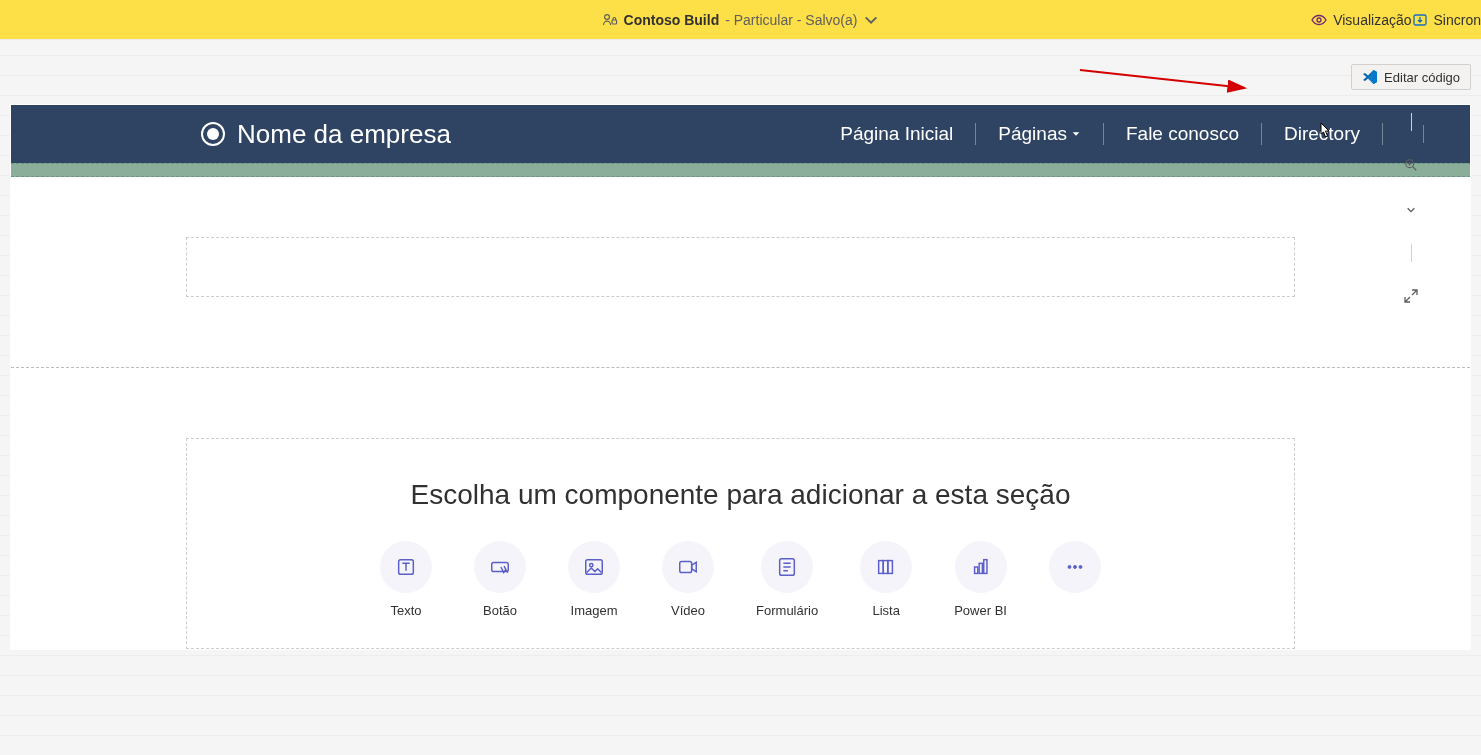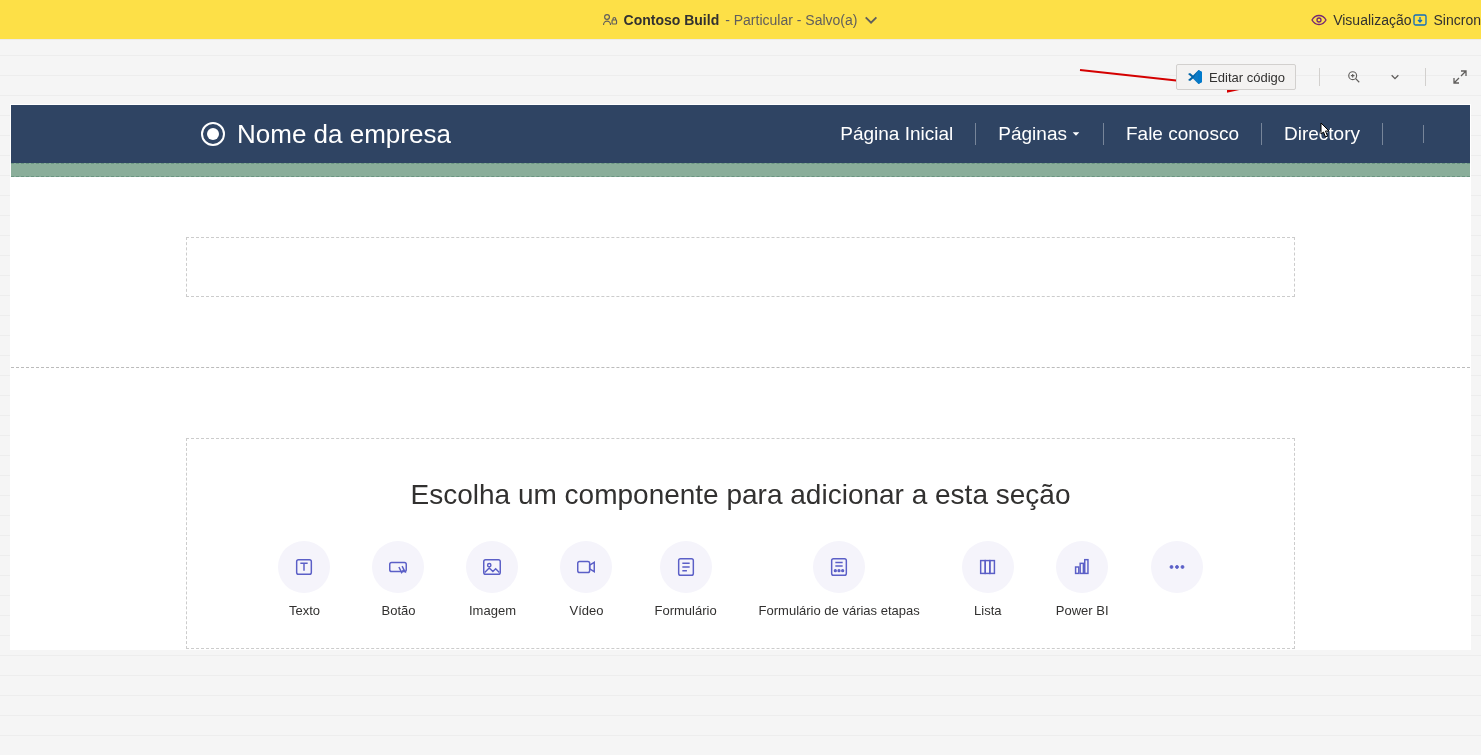--- a/index.html
+++ b/index.html
@@ -53,20 +53,21 @@
     padding: 10px;
   }
   .canvas-toolbar {
     position: absolute;
     top: 24px;
     right: 10px;
     display: flex;
     align-items: center;
     gap: 23px;
     z-index: 10;
+    flex-direction: column;
   }
   .edit-code-btn {
     background: #f3f2f1;
     border: 1px solid #d2d0ce;
     border-radius: 2px;
     padding: 4px 10px;
     font-size: 13px;
     display: flex;
     align-items: center;
     gap: 6px;
@@ -333,32 +334,20 @@
           <div class="comp-item">
             <div class="comp-circle">
               <svg viewBox="0 0 24 24" fill="none" stroke-width="1.6">
                   <rect x="4" y="3" width="16" height="18" rx="2"></rect>
                   <path d="M8 8h8M8 12h8M8 16h5"></path>
                 </svg>
             </div>
             <span class="comp-label">Formulário</span>
           </div>
 
-          <div class="comp-item">
-            <div class="comp-circle">
-              <svg viewBox="0 0 24 24" fill="none" stroke-width="1.6">
-                  <rect x="4" y="3" width="16" height="18" rx="2"></rect>
-                  <path d="M8 7h8M8 11h8"></path>
-                  <circle cx="8" cy="16" r="1"></circle>
-                  <circle cx="12" cy="16" r="1"></circle>
-                  <circle cx="16" cy="16" r="1"></circle>
-                </svg>
-            </div>
-            <span class="comp-label">Formulário de várias etapas</span>
-          </div>
 
           <div class="comp-item">
             <div class="comp-circle">
               <svg viewBox="0 0 24 24" fill="none" stroke-width="1.6">
                   <rect x="4" y="5" width="5" height="14"></rect>
                   <rect x="9" y="5" width="5" height="14"></rect>
                   <rect x="14" y="5" width="5" height="14"></rect>
                 </svg>
             </div>
             <span class="comp-label">Lista</span>

